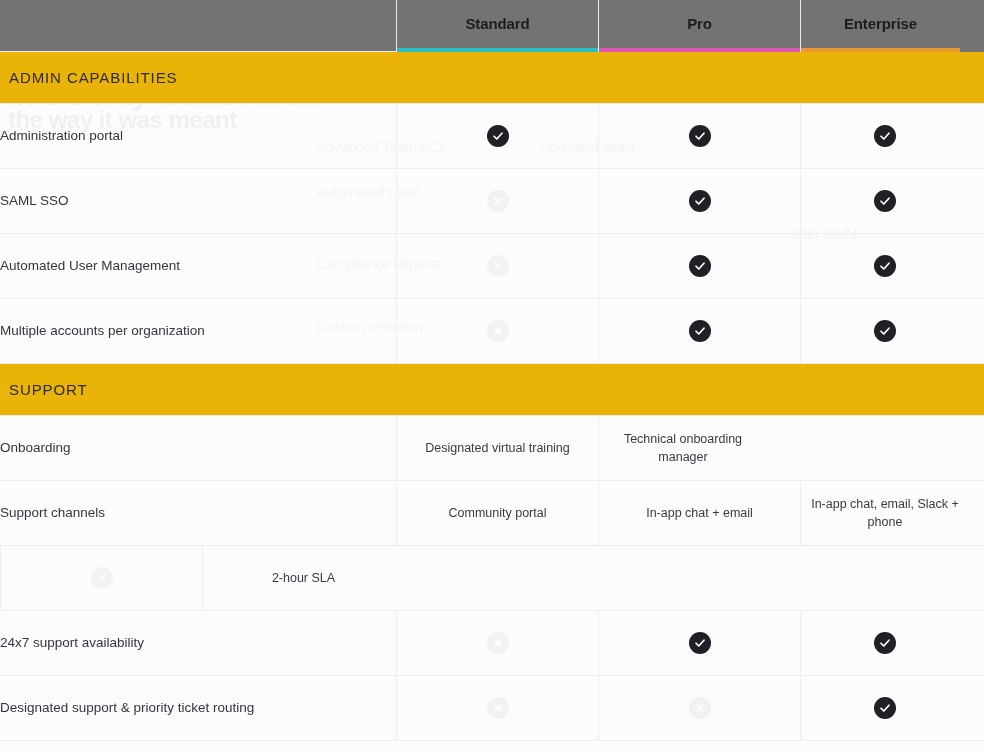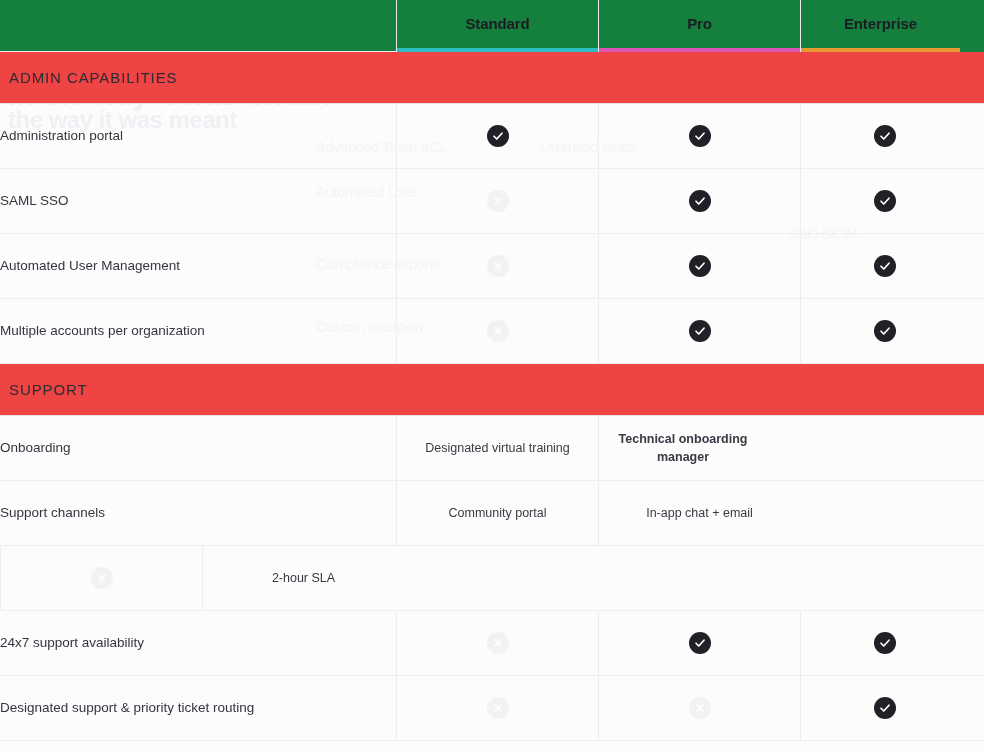--- a/index.html
+++ b/index.html
@@ -32,57 +32,57 @@
   .ghost-e { left:316px;top:255px; font-size:15px; font-weight:400; color:#f4f3f6;}
   .ghost-f { left:316px;top:318px; font-size:15px; font-weight:400; color:#f4f3f6;}
   .ghost-g { left:540px;top:138px; font-size:15px; font-weight:400; color:#f4f3f6;}
   .ghost-h { left:788px;top:225px; font-size:15px; font-weight:400; color:#f4f3f6;}
 
   .table { position:relative; z-index:1; width:984px; }
 
   .row { display:flex; width:984px; }
 
   
-  .hdr-row { height:52px; background:#15803d; position:relative; }
+  .hdr-row { height:52px; background:#737373; position:relative; }
   .hdr-feature { width:396px; border-bottom:1px solid #eceaef; }
   .hdr-plan {
     width:202px; position:relative;
     display:flex; align-items:center; justify-content:center;
     border-left:1px solid #eceaef;
   }
   .hdr-plan.wide { width:160px; border-right:none; }
   .hdr-plan .name {
     font-size:15px; font-weight:700; color:#1c1c22;
     letter-spacing:-0.1px; padding-bottom:6px;
   }
   .accent { position:absolute; left:0; right:0; bottom:0; height:4px; }
 
   
-  .section-row { height:52px; background:#ef4444; align-items:center;
+  .section-row { height:52px; background:#eab308; align-items:center;
                  border-bottom:1px solid #e7e5ea; }
   .section-title {
     padding-left:9px; font-size:15px; font-weight:400;
     color:#2b2b33; letter-spacing:0.9px;
   }
 
   
   .data-row { height:65px; border-bottom:1px solid #eeedf1; background:transparent; }
   .cell-feature {
     width:396px; display:flex; align-items:center;
     padding-right:12px;
   }
   .cell-feature .label {
     font-size:13.5px; color:#35353f; line-height:1.35;
   }
   .cell-val {
     width:202px; border-left:1px solid #eeedf1;
     display:flex; align-items:center; justify-content:center;
     text-align:center; padding:0 10px;
   }
-  .cell-val.wide { width:169px;font-weight:bold; }
+  .cell-val.wide { width:169px; }
   .cell-val .txt {
     font-size:12.5px; color:#3a3a44; line-height:1.45;
   }
 
   
   .badge {
     width:22px; height:22px; border-radius:50%;
     display:flex; align-items:center; justify-content:center;
     flex:0 0 auto;
   }
@@ -250,20 +250,23 @@
         <div class="row data-row">
           <div class="cell-feature">
             <span class="label">Support channels</span>
           </div>
           <div class="cell-val">
             <span class="txt">Community portal</span>
           </div>
           <div class="cell-val">
             <span class="txt">In-app chat + email</span>
           </div>
+          <div class="cell-val wide">
+            <span class="txt">In-app chat, email, Slack + phone</span>
+          </div>
         </div>
         <div class="row data-row">
           <div class="cell-val">
             <span class="badge no">
               <svg width="10" height="10" viewBox="0 0 24 24" fill="none" stroke-width="3.4" stroke-linecap="round" stroke-linejoin="round">
                 <line x1="5" y1="5" x2="19" y2="19"></line>
                 <line x1="19" y1="5" x2="5" y2="19"></line>
               </svg>
             </span>
           </div>

